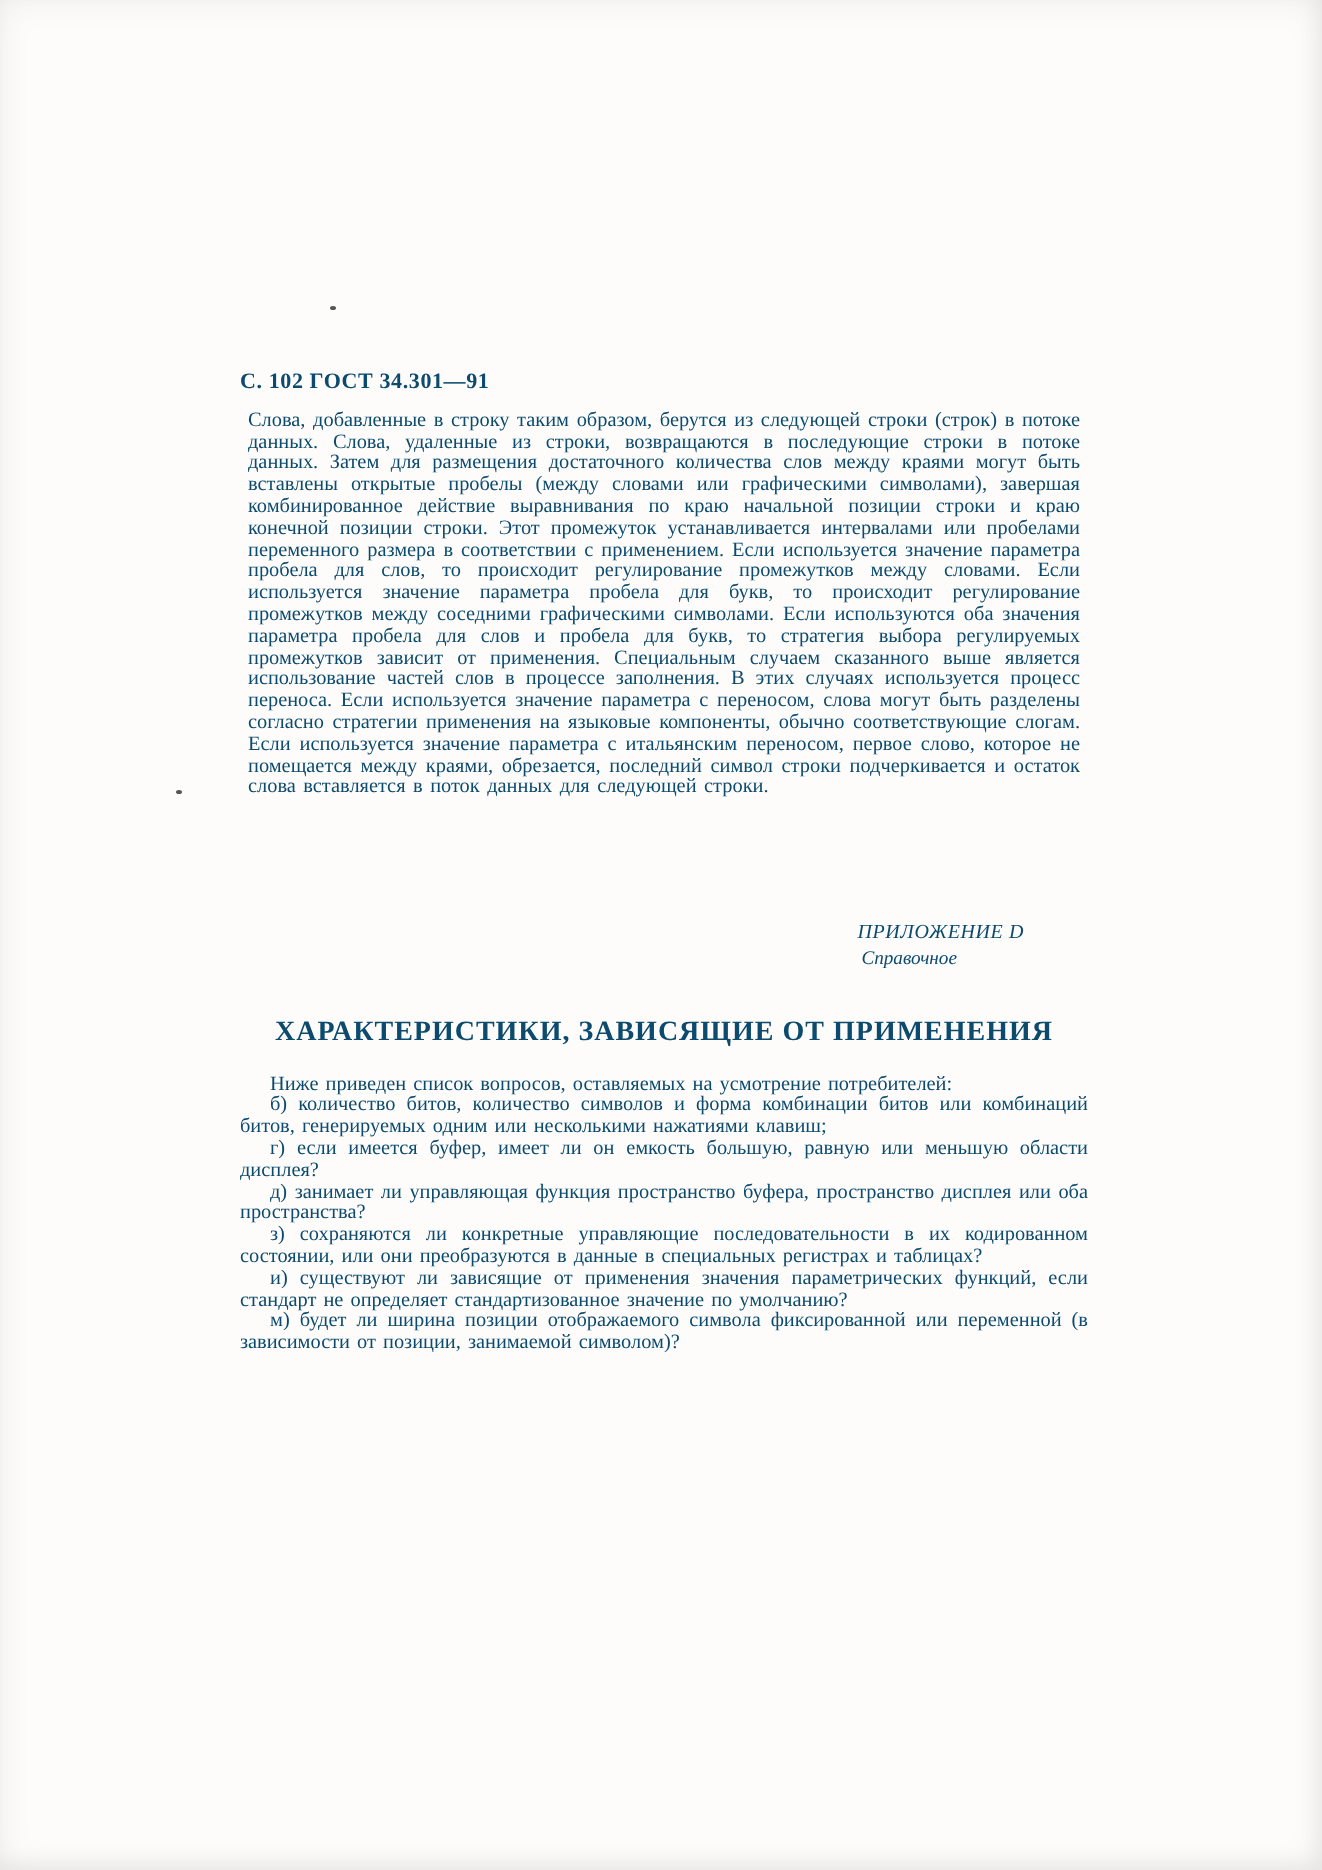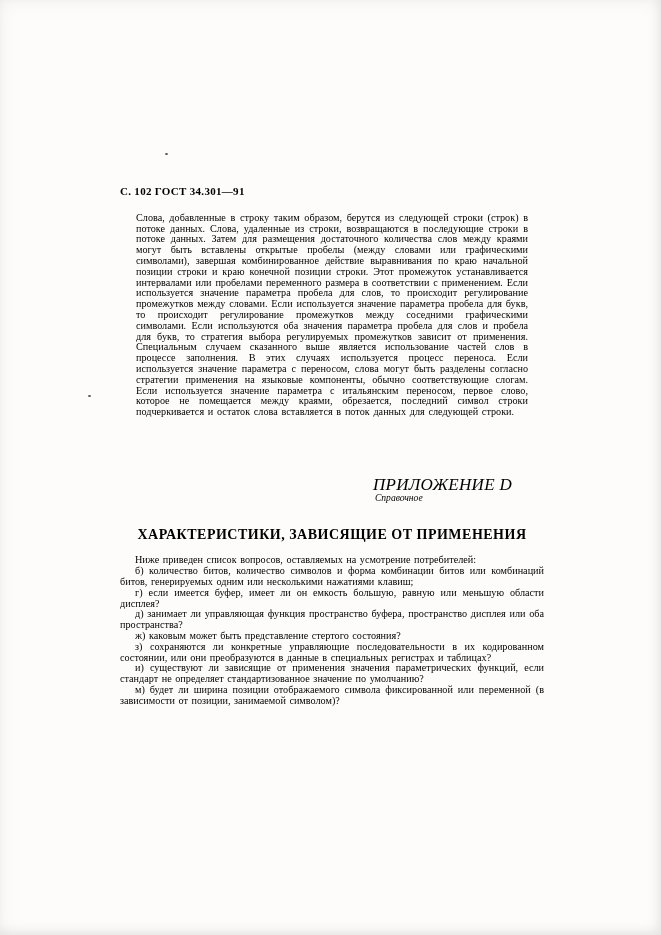--- a/index.html
+++ b/index.html
@@ -8,49 +8,49 @@
     background: #ffffff;
   }
   .page {
     position: relative;
     width: 661px;
     height: 935px;
     background: #fdfcfa;
     box-shadow: inset 0 0 18px rgba(0,0,0,0.06), inset -3px -4px 10px rgba(0,0,0,0.05);
     overflow: hidden;
     font-family: "Liberation Serif", serif;
-    color: #000000;
+    color: #0c4a6e;
   }
   .content {
     position: absolute;
     left: 120px;
     top: 186px;
     width: 424px;
     font-size: 10.2px;
     line-height: 10.8px;
   }
   .header {
     font-weight: bold;
     font-size: 11px;
     letter-spacing: 0.3px;
     margin: 0 0 9px 0;
   }
   .body-par {
-    margin: 16px;
+    margin: 4px;
     text-align: justify;
     word-spacing: 1.2px;
   }
   .appendix {
     width: fit-content;
     margin: 62px 32px 0 auto;
     font-style: italic;
     text-align: left;
   }
   .appendix-title {
-    font-size: 17px;
+    font-size: 10px;
     letter-spacing: 0.3px;
   }
   .appendix-sub {
     font-size: 9.6px;
     margin-top: 2px;
     padding-left: 2px;
   }
   .section-title {
     text-align: center;
     font-weight: bold;
@@ -89,18 +89,17 @@
       <div class="appendix-sub">Справочное</div>
     </div>
 
     <h1 class="section-title">ХАРАКТЕРИСТИКИ, ЗАВИСЯЩИЕ ОТ ПРИМЕНЕНИЯ</h1>
 
     <p class="intro">Ниже приведен список вопросов, оставляемых на усмотрение потребителей:</p>
 
     <p class="item">б) количество битов, количество символов и форма комбинации битов или комбинаций битов, генерируемых одним или несколькими нажатиями клавиш;</p>
     <p class="item">г) если имеется буфер, имеет ли он емкость большую, равную или меньшую области дисплея?</p>
     <p class="item">д) занимает ли управляющая функция пространство буфера, пространство дисплея или оба пространства?</p>
-    <p class="item">ж) каковым может быть представление стертого состояния?</p>
     <p class="item">з) сохраняются ли конкретные управляющие последовательности в их кодированном состоянии, или они преобразуются в данные в специальных регистрах и таблицах?</p>
     <p class="item">и) существуют ли зависящие от применения значения параметрических функций, если стандарт не определяет стандартизованное значение по умолчанию?</p>
     <p class="item">м) будет ли ширина позиции отображаемого символа фиксированной или переменной (в зависимости от позиции, занимаемой символом)?</p>
   </div>
 </div>
 
 </body></html>

